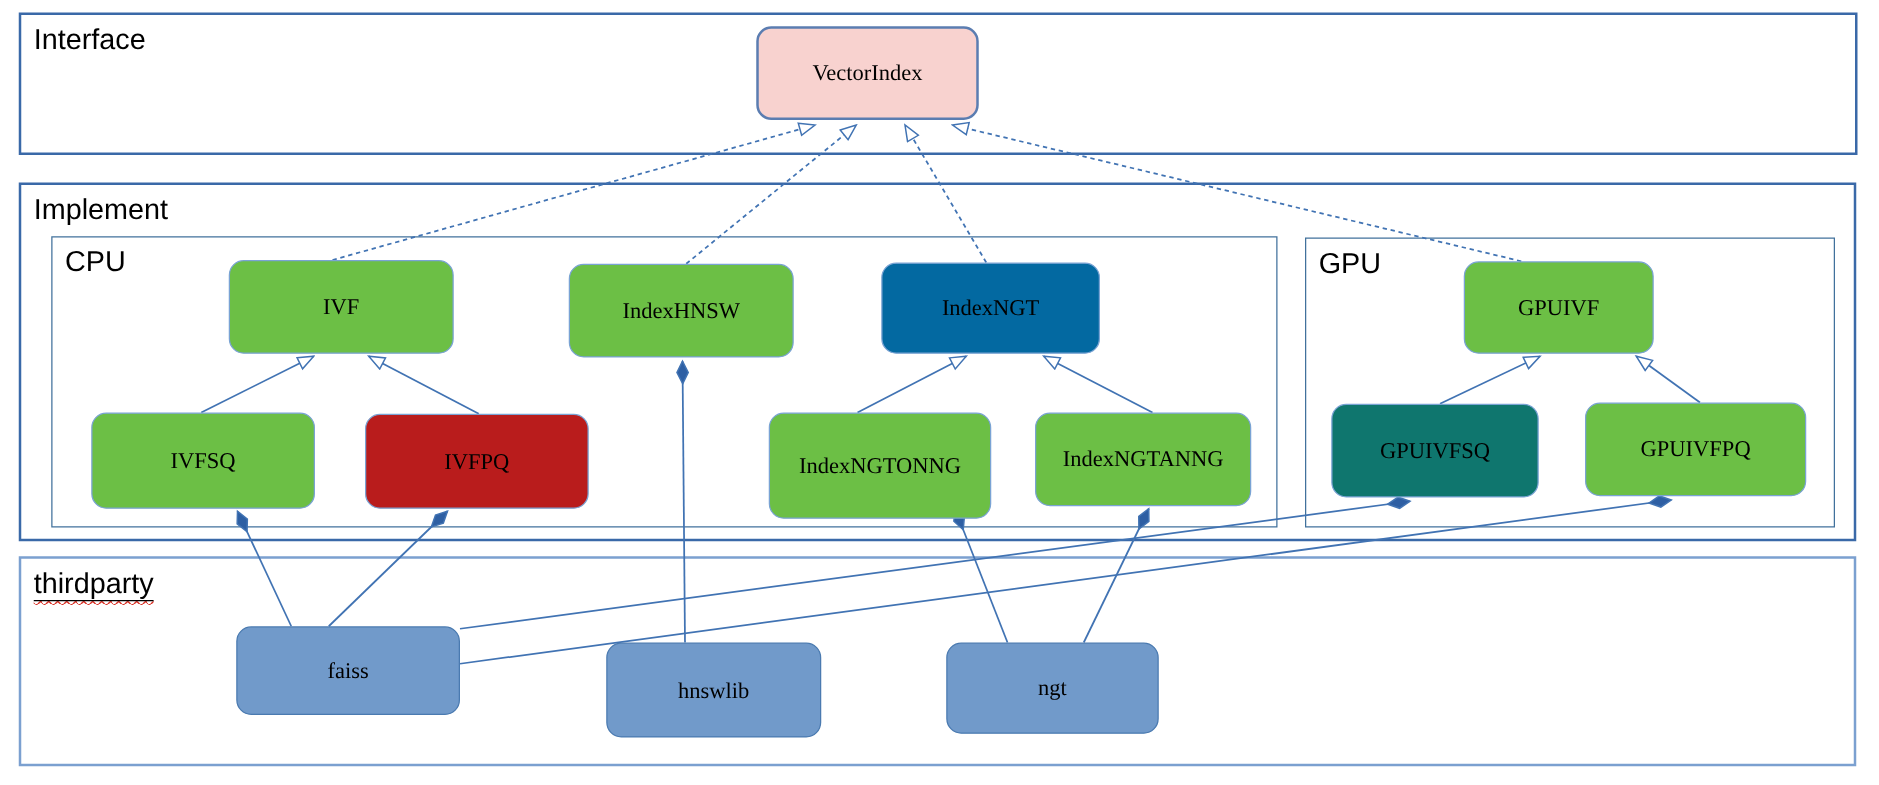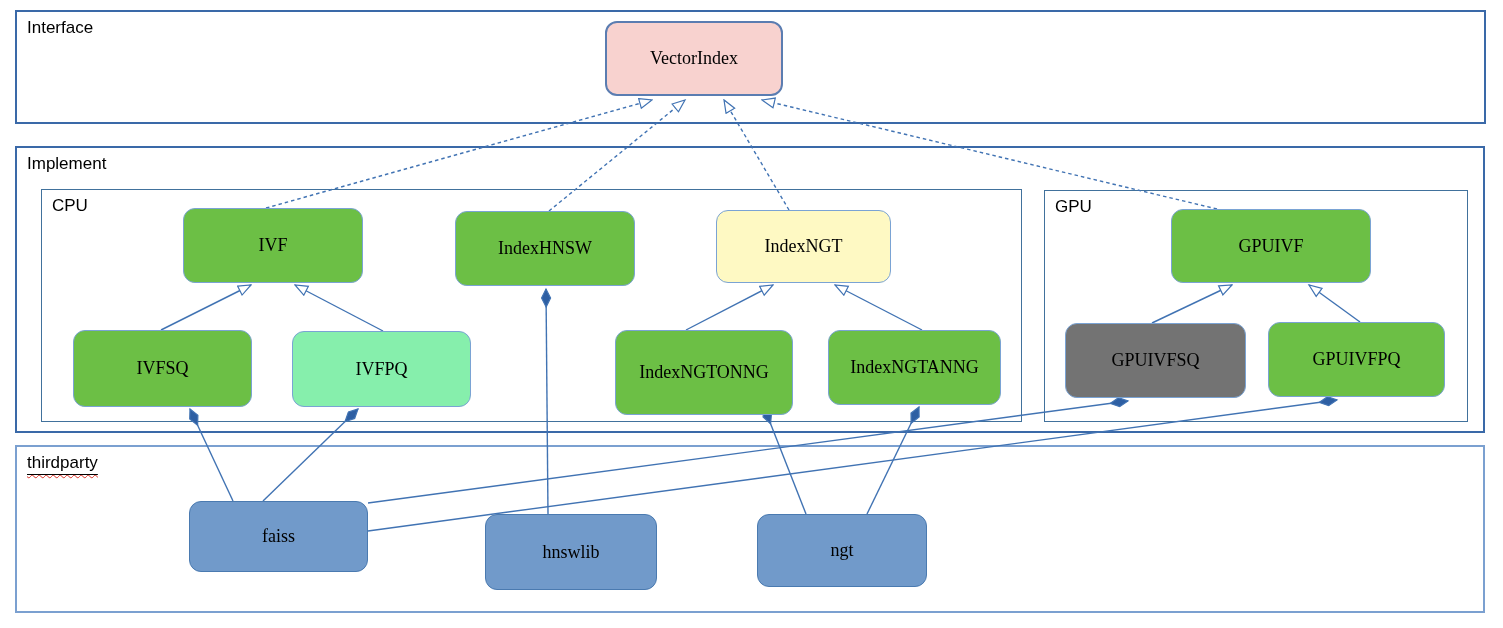--- a/index.html
+++ b/index.html
@@ -13,21 +13,21 @@
   }
   .container {
     position: absolute;
     box-sizing: border-box;
     background: transparent;
   }
   .container-label {
     position: absolute;
     top: 6px;
     left: 10px;
-    font-size: 17px;
+    font-size: 23px;
     color: #000000;
     font-family: "Liberation Sans", sans-serif;
     white-space: nowrap;
   }
   .squiggle {
     text-decoration: underline wavy #d93025;
     text-decoration-thickness: 1px;
     text-underline-offset: 6px;
   }
   .underlined {
@@ -102,39 +102,39 @@
     </svg>
     <div class="node interface" style="left: 605px; top: 21px; width: 178px; height: 75px; background: rgb(248, 210, 207); border: 2px solid rgb(91, 125, 177);">
       <span class="node-label">VectorIndex</span>
     </div>
     <div class="node class" style="left: 183px; top: 208px; width: 180px; height: 75px; background: rgb(108, 191, 69); border: 1px solid rgb(122, 163, 212);">
       <span class="node-label">IVF</span>
     </div>
     <div class="node class" style="left: 455px; top: 211px; width: 180px; height: 75px; background: rgb(108, 191, 69); border: 1px solid rgb(122, 163, 212);">
       <span class="node-label">IndexHNSW</span>
     </div>
-    <div class="node class" style="left: 705px; top: 210px; width: 175px; height: 73px; background: #fef9c3; border: 1px solid rgb(122, 163, 212); margin-left: 11px;">
+    <div class="node class" style="left: 705px; top: 210px; width: 175px; height: 73px; background: #0369a1; border: 1px solid rgb(122, 163, 212);">
       <span class="node-label">IndexNGT</span>
     </div>
     <div class="node class" style="left: 73px; top: 330px; width: 179px; height: 77px; background: rgb(108, 191, 69); border: 1px solid rgb(122, 163, 212);">
       <span class="node-label">IVFSQ</span>
     </div>
-    <div class="node class" style="left: 292px; top: 331px; width: 179px; height: 76px; background: #86efac; border: 1px solid rgb(122, 163, 212);">
+    <div class="node class" style="left: 292px; top: 331px; width: 179px; height: 76px; background: #b91c1c; border: 1px solid rgb(122, 163, 212);">
       <span class="node-label">IVFPQ</span>
     </div>
     <div class="node class" style="left: 615px; top: 330px; width: 178px; height: 85px; background: rgb(108, 191, 69); border: 1px solid rgb(122, 163, 212);">
       <span class="node-label">IndexNGTONNG</span>
     </div>
     <div class="node class" style="left: 828px; top: 330px; width: 173px; height: 75px; background: rgb(108, 191, 69); border: 1px solid rgb(122, 163, 212);">
       <span class="node-label">IndexNGTANNG</span>
     </div>
-    <div class="node class" style="left: 1171px; top: 209px; width: 200px; height: 74px; background: rgb(108, 191, 69); border: 1px solid rgb(122, 163, 212);">
+    <div class="node class" style="left: 1171px; top: 209px; width: 152px; height: 74px; background: rgb(108, 191, 69); border: 1px solid rgb(122, 163, 212);">
       <span class="node-label">GPUIVF</span>
     </div>
-    <div class="node class" style="left: 1065px; top: 323px; width: 181px; height: 75px; background: #737373; border: 1px solid rgb(122, 163, 212);">
+    <div class="node class" style="left: 1065px; top: 323px; width: 166px; height: 75px; background: #0f766e; border: 1px solid rgb(122, 163, 212);">
       <span class="node-label">GPUIVFSQ</span>
     </div>
     <div class="node class" style="left: 1268px; top: 322px; width: 177px; height: 75px; background: rgb(108, 191, 69); border: 1px solid rgb(122, 163, 212);">
       <span class="node-label">GPUIVFPQ</span>
     </div>
     <div class="node lib" style="left: 189px; top: 501px; width: 179px; height: 71px; background: rgb(113, 154, 202); border: 1.5px solid rgb(74, 122, 176); text-align: center;">
       <span class="node-label">faiss</span>
     </div>
     <div class="node lib" style="left: 485px; top: 514px; width: 172px; height: 76px; background: rgb(113, 154, 202); border: 1.5px solid rgb(74, 122, 176);">
       <span class="node-label">hnswlib</span>

